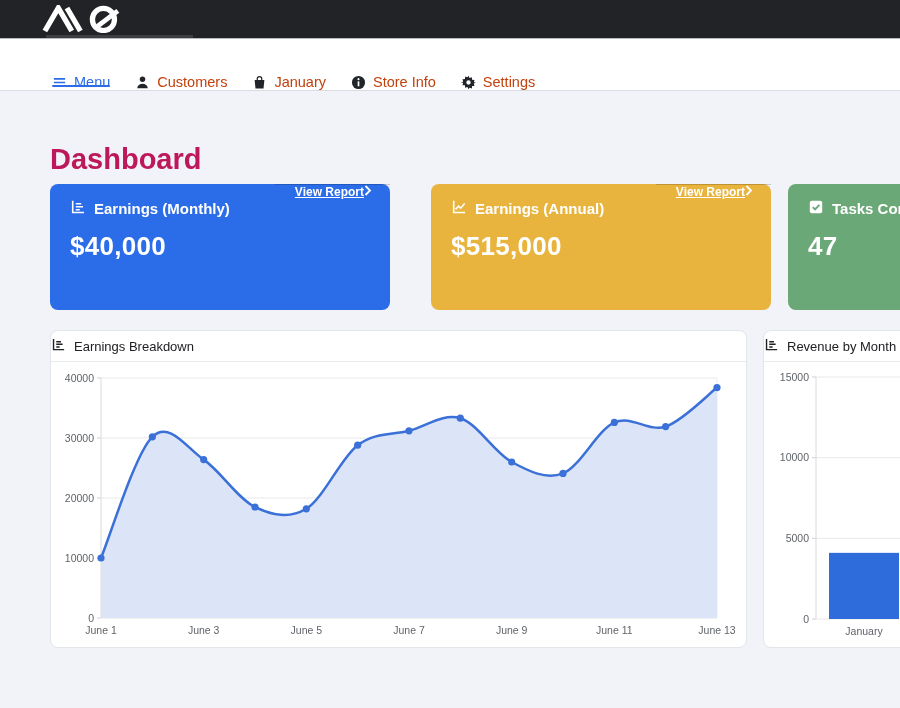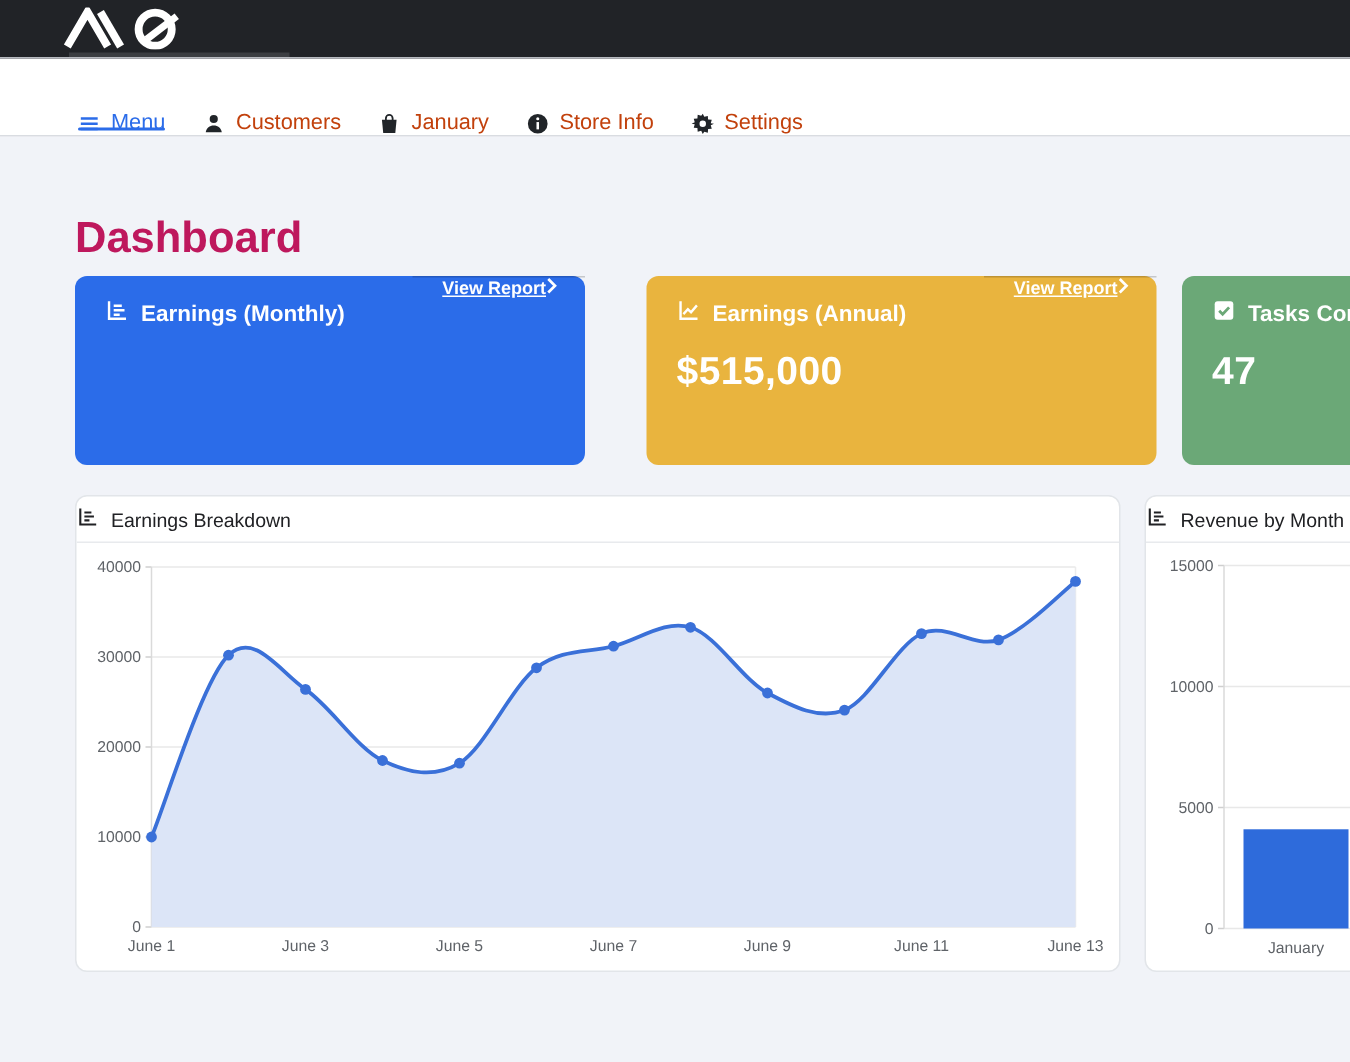--- a/index.html
+++ b/index.html
@@ -117,20 +117,21 @@
         <div class="stat-body">
           <div class="stat-title">
             <span>
               <svg width="16" height="16" viewBox="0 0 16 16" fill="none" stroke="#fff" stroke-width="1.6">
                   <path d="M2.7 1.8v11.7H14"></path>
                   <path d="M5.8 4.8h5.4M5.8 7.8h7.2M5.8 10.8h4"></path>
                 </svg>
             </span>
             <span>Earnings (Monthly)</span>
           </div>
+          <div class="stat-value">$40,000</div>
         </div>
         <div class="stat-footer">
           <span class="link">View Report</span>
           <span>
             <svg width="8" height="11" viewBox="0 0 8 11" fill="none" stroke="#fff" stroke-width="1.8">
                 <path d="M1.5 1l4.5 4.5L1.5 10"></path>
               </svg>
           </span>
         </div>
       </section>

